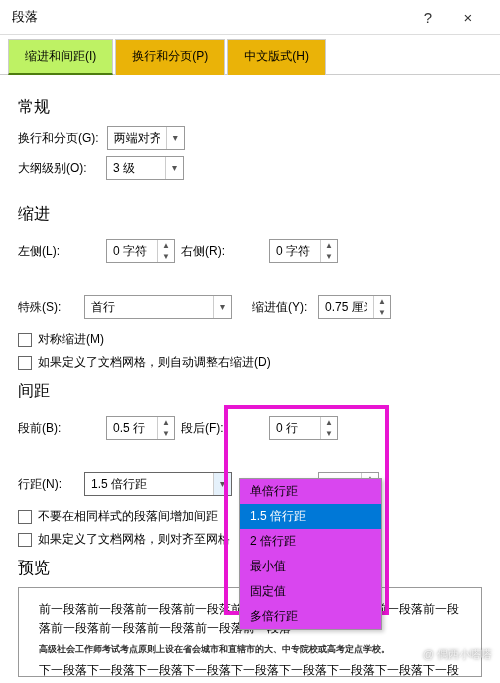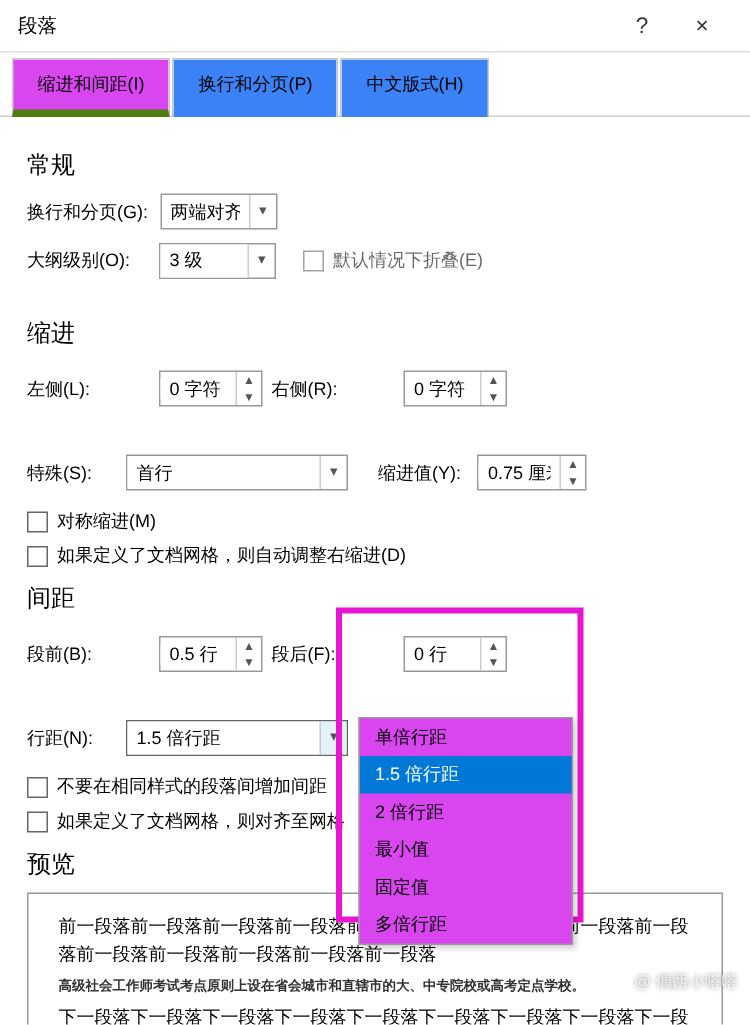--- a/index.html
+++ b/index.html
@@ -1,22 +1,22 @@
 <!DOCTYPE html>
 <html><head>
 <meta charset="utf-8">
 <style>
 *{box-sizing:border-box;margin:0;padding:0;font-family:"Microsoft YaHei","SimSun",sans-serif;font-size:12px;color:#000}
 body{background:#fff;width:500px;height:683px;overflow:hidden;position:relative}
 .titlebar{display:flex;align-items:flex-end;padding:8px 12px;border-bottom:1px solid #ddd}
 .titlebar .title{flex:1;font-size:13px}
 .titlebar .btn{width:40px;text-align:center;font-size:15px;color:#333}
 .tabs{display:flex;padding:0 8px;margin-top:4px}
-.tab{padding:8px 16px;border:1px solid #ccc;border-bottom:none;background:#3b82f6;margin-right:2px;cursor:pointer}
-.tab.active{background:#d946ef;border-bottom:5px solid #4d7c0f;position:relative;z-index:2}
+.tab{padding:8px 16px;border:1px solid #ccc;border-bottom:none;background:#eab308;margin-right:2px;cursor:pointer}
+.tab.active{background:#bef264;border-bottom:2px solid #4d7c0f;position:relative;z-index:2}
 .tabline{border-bottom:1px solid #ccc;margin-top:-1px}
 .content{padding:12px 18px}
 .section-title{margin:10px 0 8px 0;font-size:16px}
 .row{display:flex;align-items:center;margin:6px 0;gap:8px}
 .label{min-width:80px}
 .label2{min-width:60px}
 .combo{display:flex;border:1px solid #999;height:24px;background:#fff}
 .combo input{border:none;padding:0 6px;height:22px;outline:none;width:58px}
 .combo .arrow{width:18px;text-align:center;border-left:1px solid #ccc;height:22px;line-height:22px;cursor:pointer;font-size:10px;color:#555}
 .combo.xwide input{width:128px}
@@ -62,24 +62,20 @@
       <input readonly="" value="两端对齐" style="">
       <span class="arrow">▾</span>
     </div>
   </div>
   <div class="row">
     <span class="label">大纲级别(O):</span>
     <div class="combo">
       <input readonly="" value="3 级" style="">
       <span class="arrow">▾</span>
     </div>
-    <div class="chk" style="margin-left:10px;opacity:0.6">
-      <div class="box"></div>
-      <span>默认情况下折叠(E)</span>
-    </div>
   </div>
 
   <div class="section-title" style="margin-top:24px">缩进</div>
   <div class="flex-sp">
     <div class="col">
       <div class="row">
         <span class="label">左侧(L):</span>
         <div class="spinner">
           <input value="0 字符" style="">
           <div class="spins">

